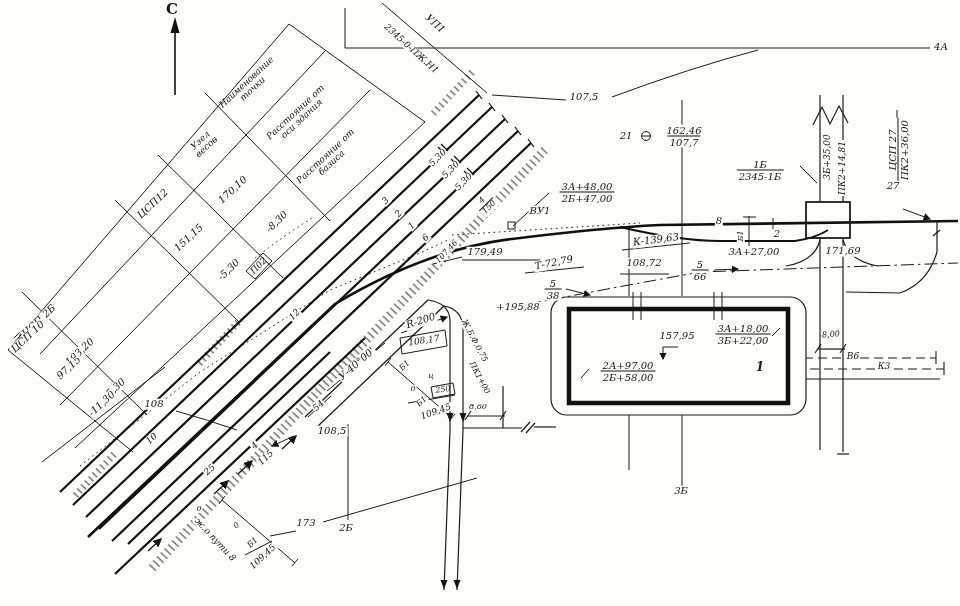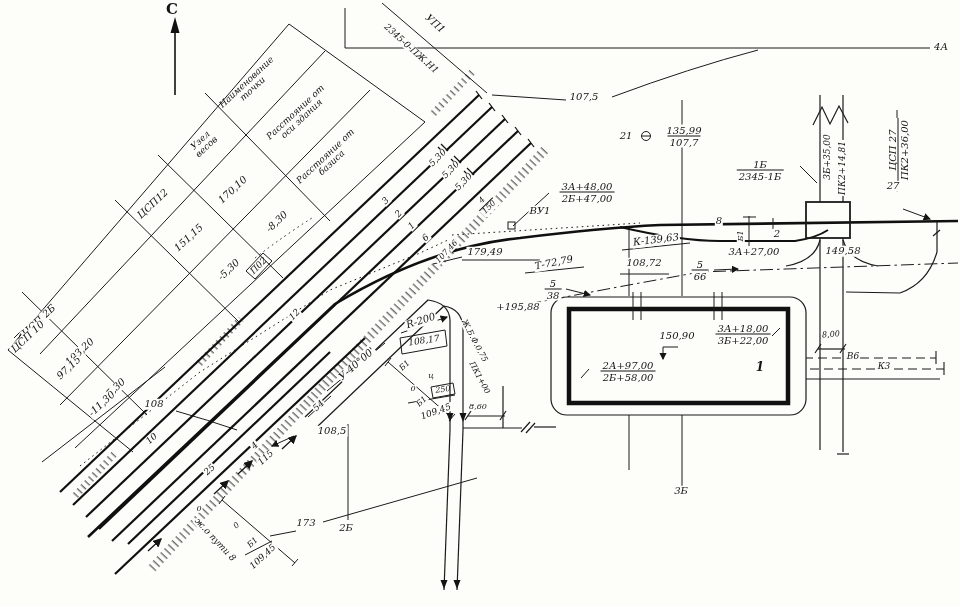--- a/index.html
+++ b/index.html
@@ -218,21 +218,21 @@
 <span class="L" style="left:116px;top:388px;transform:translate(-50%,-50%) rotate(-43deg)">5,30</span>
 <span class="L" style="left:102px;top:404px;transform:translate(-50%,-50%) rotate(-43deg)">-11,30</span>
 
 <span class="L" style="left:435px;top:24px;transform:translate(-50%,-50%) rotate(42deg)">УП1</span>
 <span class="L s9" style="left:411px;top:49px;transform:translate(-50%,-50%) rotate(42deg)">2345-0-ПЖ.Н1</span>
 <span class="L" style="left:941px;top:47px;transform:translate(-50%,-50%)">4А</span>
 <span class="L" style="left:584px;top:97px;transform:translate(-50%,-50%)">107,5</span>
 
 <span class="L" style="left:626px;top:136px;transform:translate(-50%,-50%)">21</span>
 <div class="frac" style="left:684px;top:136px;transform:translate(-50%,-50%)">
-  <span class="ft">135,99</span>
+  <span class="ft">162,46</span>
   <span class="fb">107,7</span>
 </div>
 <div class="frac" style="left:760px;top:170px;transform:translate(-50%,-50%)">
   <span class="ft">1Б</span>
   <span class="fb">2345-1Б</span>
 </div>
 <div class="frac" style="left:898px;top:150px;transform:translate(-50%,-50%) rotate(-90deg)">
   <span class="ft">ЦСП 27</span>
   <span class="fb">ПК2+36,00</span>
 </div>
@@ -246,21 +246,21 @@
 </div>
 <span class="L" style="left:540px;top:211px;transform:translate(-50%,-50%)">ВУ1</span>
 <span class="L" style="left:656px;top:240px;transform:translate(-50%,-50%) rotate(-7deg)">К-139,63</span>
 <span class="L" style="left:554px;top:263px;transform:translate(-50%,-50%) rotate(-11deg)">Т-72,79</span>
 <span class="L" style="left:644px;top:263px;transform:translate(-50%,-50%)">108,72</span>
 <div class="frac" style="left:700px;top:270px;transform:translate(-50%,-50%)">
   <span class="ft">5</span>
   <span class="fb">66</span>
 </div>
 <span class="L" style="left:754px;top:252px;transform:translate(-50%,-50%)">3А+27,00</span>
-<span class="L" style="left:843px;top:251px;transform:translate(-50%,-50%)">149,58</span>
+<span class="L" style="left:843px;top:251px;transform:translate(-50%,-50%)">171,69</span>
 <span class="L" style="left:719px;top:221px;transform:translate(-50%,-50%)">8</span>
 <span class="L" style="left:777px;top:234px;transform:translate(-50%,-50%)">2</span>
 <span class="L s8" style="left:741px;top:236px;transform:translate(-50%,-50%) rotate(-90deg)">Б1</span>
 <div class="frac" style="left:553px;top:289px;transform:translate(-50%,-50%)">
   <span class="ft">5</span>
   <span class="fb">38</span>
 </div>
 <span class="L" style="left:518px;top:307px;transform:translate(-50%,-50%)">+195,88</span>
 <span class="L" style="left:485px;top:252px;transform:translate(-50%,-50%)">179,49</span>
 <span class="L s8" style="left:447px;top:252px;transform:translate(-50%,-50%) rotate(-47deg)">107,46</span>
@@ -302,21 +302,21 @@
 <span class="L s8" style="left:199px;top:509px;transform:translate(-50%,-50%)">0</span>
 <span class="L s8" style="left:237px;top:526px;transform:translate(-50%,-50%) rotate(-43deg)">0</span>
 <span class="L s8" style="left:253px;top:543px;transform:translate(-50%,-50%) rotate(-43deg)">Б1</span>
 <span class="L s9" style="left:263px;top:557px;transform:translate(-50%,-50%) rotate(-43deg)">109,45</span>
 
 <span class="L" style="left:346px;top:528px;transform:translate(-50%,-50%)">2Б</span>
 <span class="L" style="left:306px;top:523px;transform:translate(-50%,-50%)">173</span>
 <span class="L" style="left:681px;top:491px;transform:translate(-50%,-50%)">3Б</span>
 <span class="L" style="left:154px;top:404px;transform:translate(-50%,-50%)">108</span>
 
-<span class="L" style="left:677px;top:336px;transform:translate(-50%,-50%)">150,90</span>
+<span class="L" style="left:677px;top:336px;transform:translate(-50%,-50%)">157,95</span>
 <div class="frac" style="left:743px;top:334px;transform:translate(-50%,-50%)">
   <span class="ft">3А+18,00</span>
   <span class="fb">3Б+22,00</span>
 </div>
 <div class="frac" style="left:628px;top:371px;transform:translate(-50%,-50%)">
   <span class="ft">2А+97,00</span>
   <span class="fb">2Б+58,00</span>
 </div>
 <span class="L s12" style="left:760px;top:367px;transform:translate(-50%,-50%)">1</span>
 

